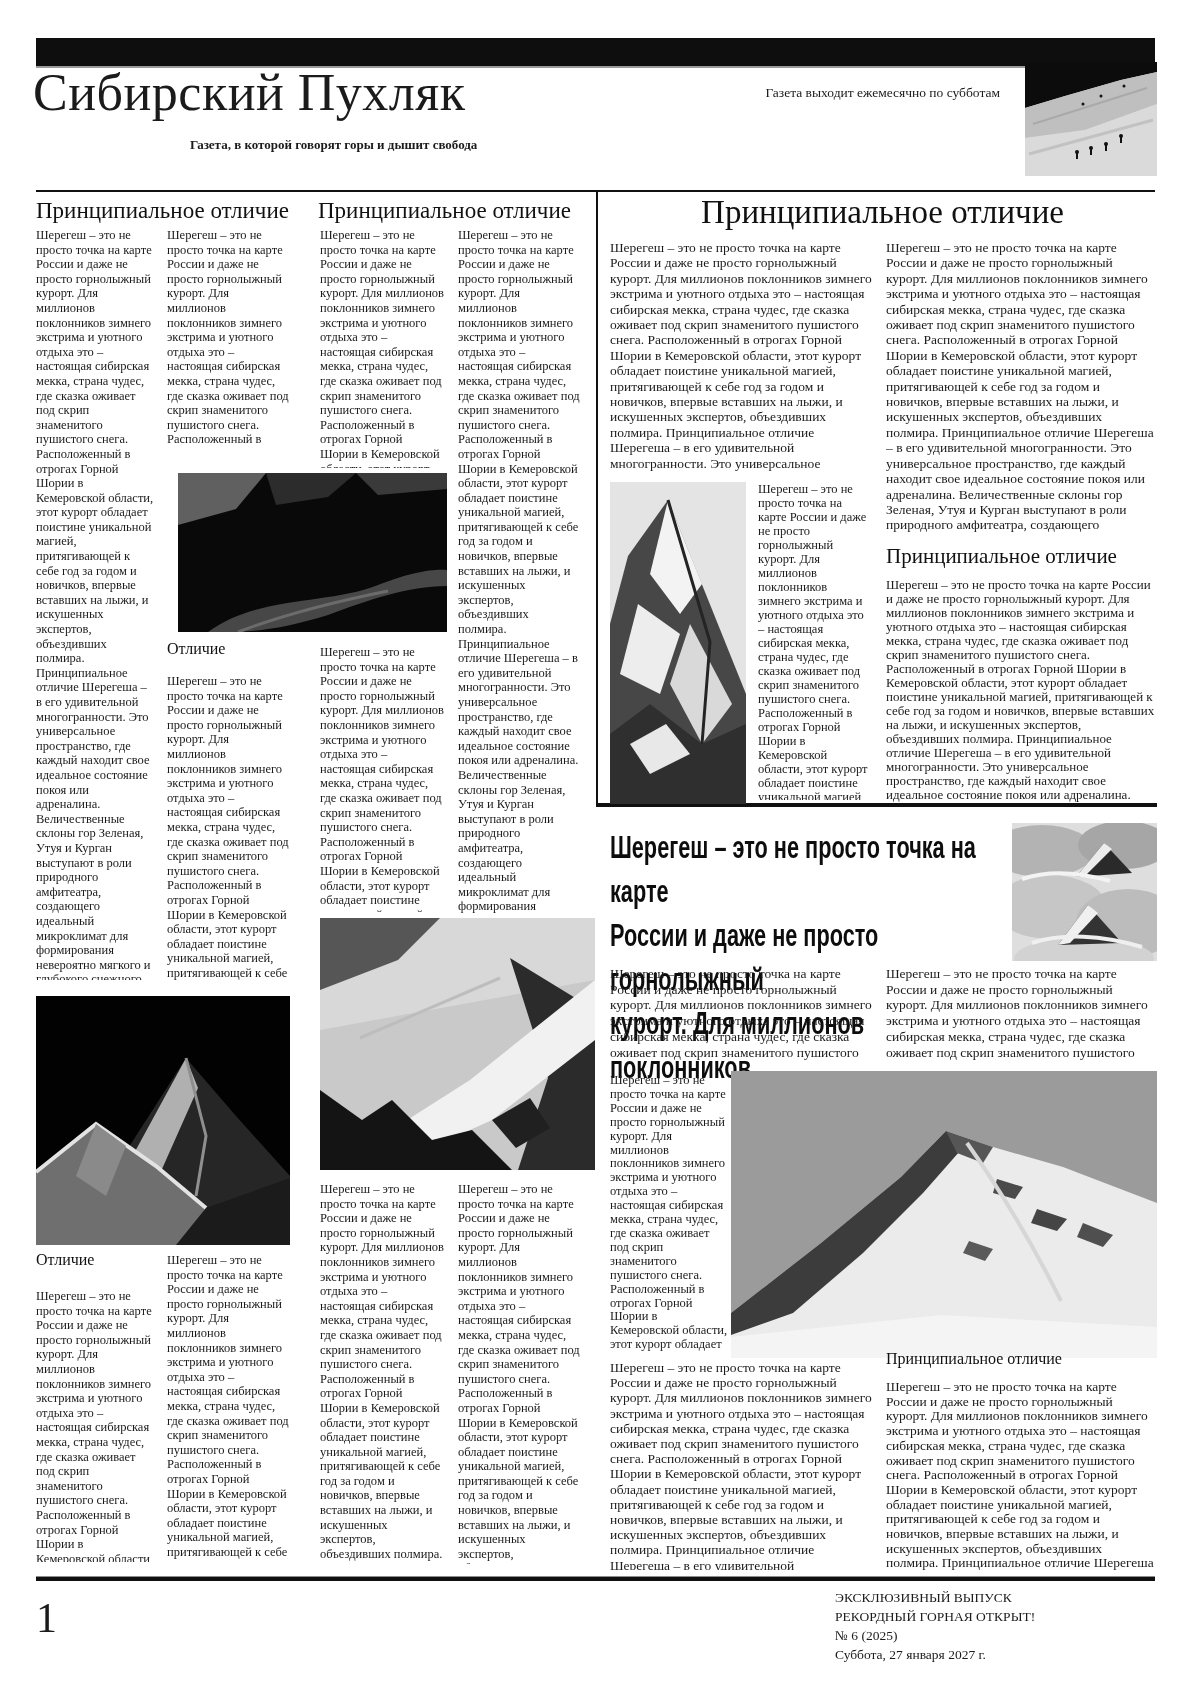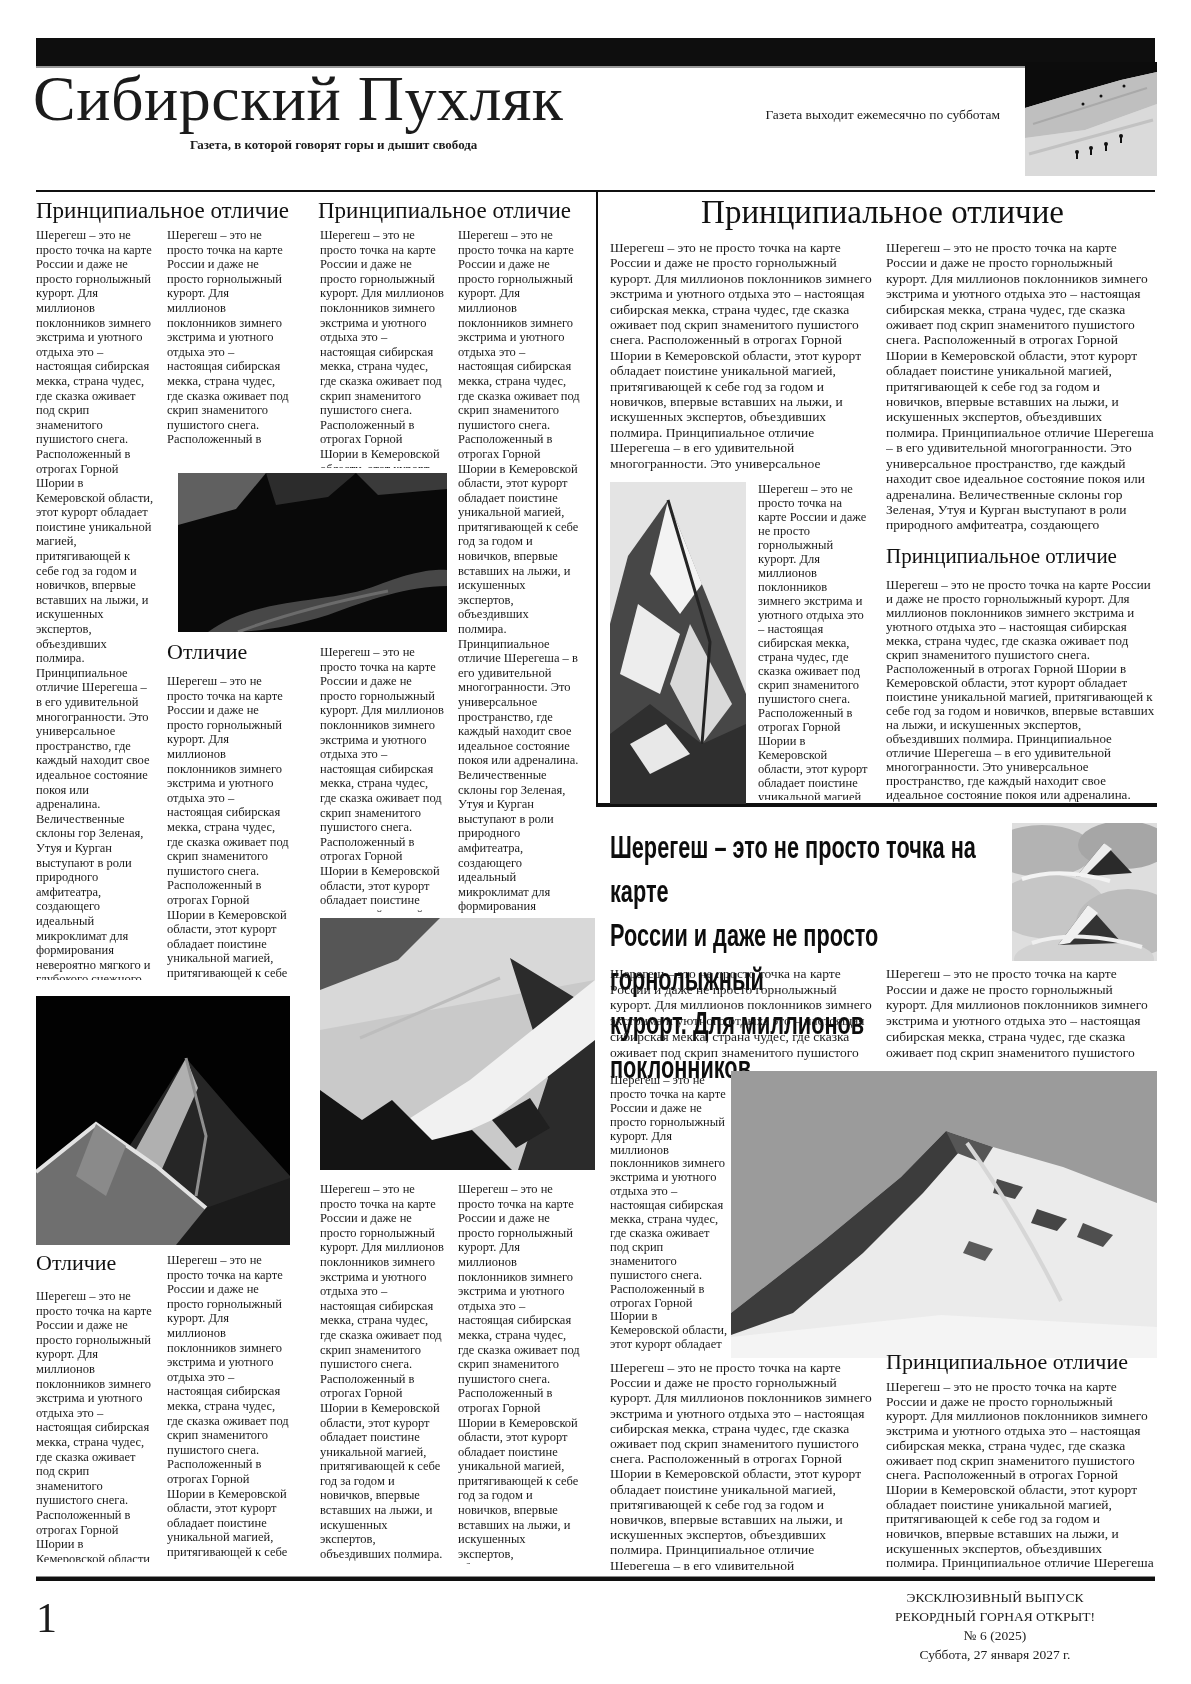--- a/index.html
+++ b/index.html
@@ -2,32 +2,32 @@
 <html lang="ru"><head>
 <meta charset="utf-8">
 <style>
   html,body{margin:0;padding:0;background:#ffffff;}
   #page{position:relative;width:1191px;height:1684px;background:#fff;overflow:hidden;
         font-family:"Liberation Serif", serif;color:#1b1b1b;}
   .abs{position:absolute;}
   .rule{background:#101010;}
   
   .topbar{left:36px;top:38px;width:1119px;height:28px;background:#0e0e0e;border-bottom:2px solid #9a9a9a;}
-  .tagline{left:640px;top:85px;width:360px;text-align:right;font-size:13.5px;margin-top:22px;}
-  .nameplate{left:33px;top:64px;font-size:64px;line-height:1.1;letter-spacing:0.5px;white-space:nowrap;}
+  .tagline{left:640px;top:85px;width:360px;text-align:right;font-size:13.5px;}
+  .nameplate{left:33px;top:64px;font-size:52px;line-height:1.1;letter-spacing:0.5px;white-space:nowrap;}
   .subtitle{left:190px;top:137px;font-size:13px;font-weight:bold;white-space:nowrap;}
   .hphoto{left:1025px;top:62px;width:132px;height:114px;}
   
   .topRule{left:36px;top:190px;width:1119px;height:2px;}
   .vRule{left:596px;top:190px;width:2px;height:616px;}
   .midRule{left:596px;top:803px;width:561px;height:4px;}
   .footRule{left:36px;top:1576px;width:1119px;height:4px;border-top:1px solid #8c8c8c;}
   
   .hl{font-size:23px;line-height:1.1;color:#111;white-space:nowrap;}
-  .hl2{font-size:22px;line-height:1.1;color:#111;white-space:nowrap;}
+  .hl2{font-size:16px;line-height:1.1;color:#111;white-space:nowrap;}
   .hlBig{font-size:33px;line-height:1.1;color:#111;text-align:center;}
   .hlSub{font-size:21px;line-height:1.1;color:#111;white-space:nowrap;}
   
   .txt{font-size:12.5px;line-height:14.6px;overflow:hidden;text-align:left;}
   .txtC{font-size:13.5px;line-height:15.4px;overflow:hidden;}
   .txtC2{font-size:13px;line-height:14px;overflow:hidden;}
   .txtC3{font-size:13.5px;line-height:15.7px;overflow:hidden;}
   .txtC4{font-size:13.5px;line-height:15.2px;overflow:hidden;}
   .txtC5{font-size:13.5px;line-height:14.7px;overflow:hidden;}
   .txtNarrow{font-size:12.5px;line-height:13.9px;overflow:hidden;}
@@ -35,21 +35,21 @@
   
   .banner{left:610px;top:826px;width:562px;font-family:"Liberation Sans",sans-serif;
           font-weight:700;font-size:31px;line-height:44px;color:#0d0d0d;
           transform:scaleX(0.70);transform-origin:0 0;white-space:pre-line;letter-spacing:0;}
   
   .photo{display:block;overflow:hidden;}
   .photo svg{display:block;width:100%;height:100%;}
   
   .pageNum{left:36px;top:1594px;font-size:42px;}
   .footTitle{left:300px;top:1592px;width:600px;text-align:center;font-size:45px;letter-spacing:1px;white-space:nowrap;}
-  .footRight{left:835px;top:1588px;width:320px;text-align:center;font-size:13.5px;line-height:19px;}
+  .footRight{left:835px;top:1588px;width:320px;text-align:left;font-size:13.5px;line-height:19px;}
 </style>
 </head>
 <body>
 
 <div id="page">
 
   <div class="abs topbar"></div>
   <div class="abs tagline">Газета выходит ежемесячно по субботам</div>
   <div class="abs nameplate">Сибирский Пухляк</div>
   <div class="abs subtitle">Газета, в которой говорят горы и дышит свобода</div>

